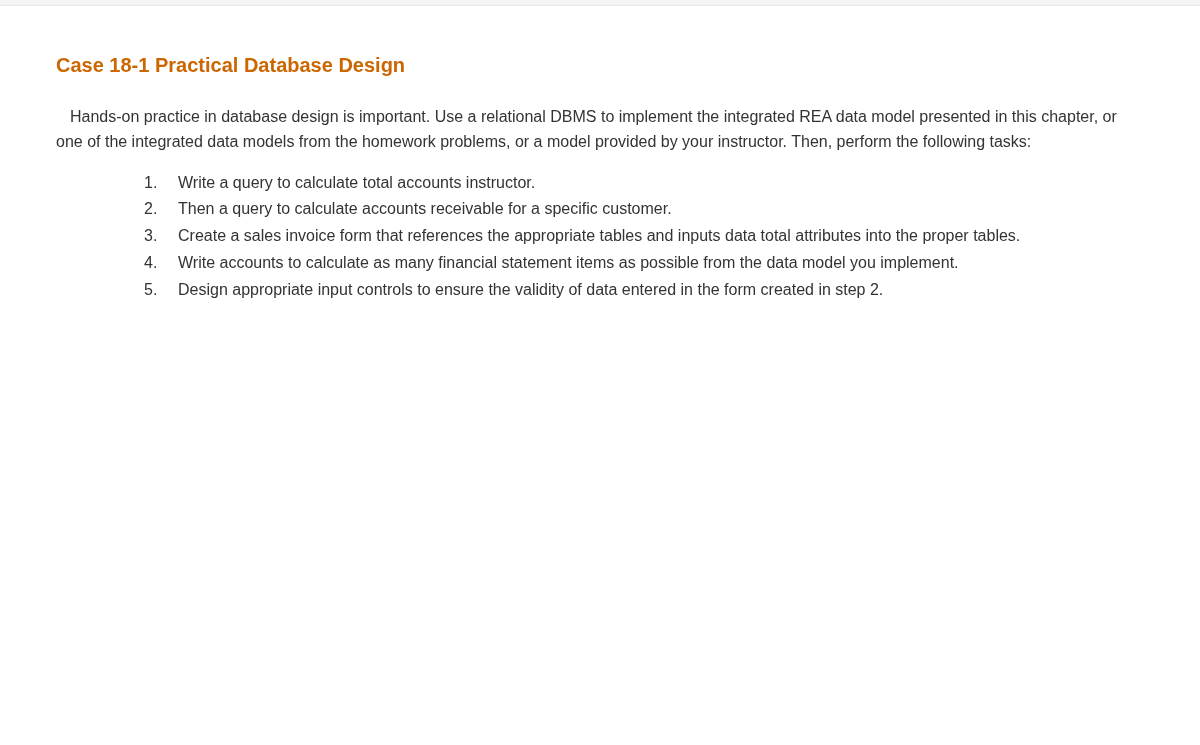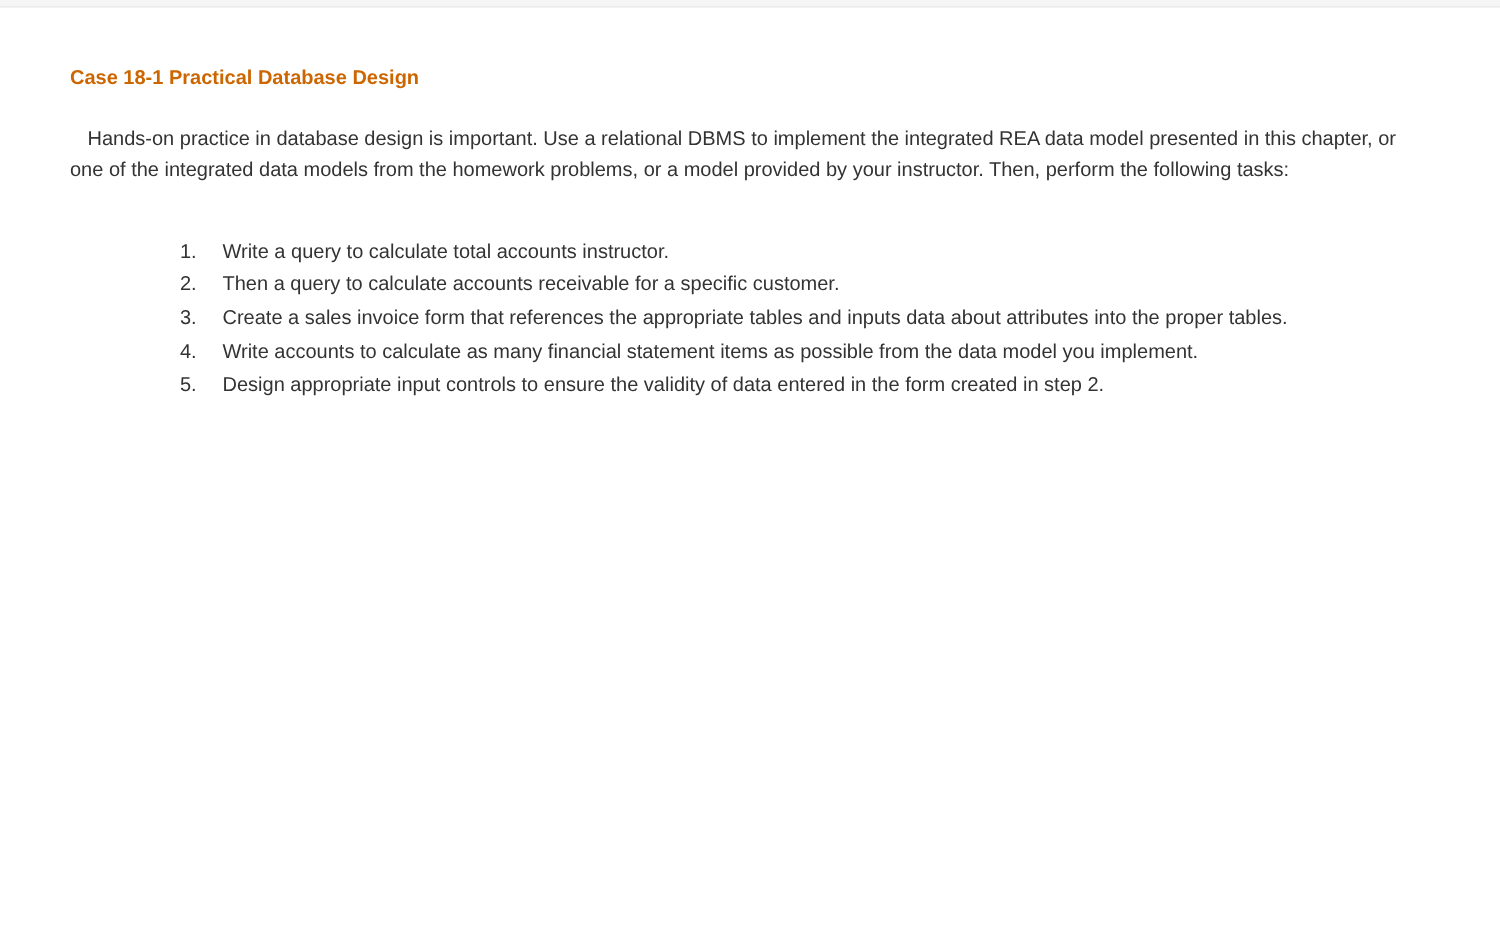--- a/index.html
+++ b/index.html
@@ -19,29 +19,29 @@
       width: 100%;
       height: 6px;
       background: #f5f5f5;
       border-bottom: 1px solid #e8e8e8;
     }
     .content {
       padding: 48px 56px 0 56px;
     }
     .heading {
       color: #cc6600;
-      font-size: 16px;
+      font-size: 20px;
       font-weight: bold;
       margin-bottom: 28px;
     }
     .intro {
       color: #333333;
       font-size: 16px;
       line-height: 1.55;
-      margin-bottom: 40px;
+      margin-bottom: 16px;
       text-indent: 14px;
     }
     .list {
       margin-left: 88px;
       padding-right: 40px;
     }
     .list-item {
       display: flex;
       align-items: flex-start;
       color: #333333;
@@ -71,21 +71,21 @@
     <div class="list-item">
       <span class="list-number">1.</span>
       <span class="list-text">Write a query to calculate total accounts instructor.</span>
     </div>
     <div class="list-item">
       <span class="list-number">2.</span>
       <span class="list-text">Then a query to calculate accounts receivable for a specific customer.</span>
     </div>
     <div class="list-item">
       <span class="list-number">3.</span>
-      <span class="list-text">Create a sales invoice form that references the appropriate tables and inputs data about attributes into the proper tables.</span>
+      <span class="list-text">Create a sales invoice form that references the appropriate tables and inputs data total attributes into the proper tables.</span>
     </div>
     <div class="list-item">
       <span class="list-number">4.</span>
       <span class="list-text">Write accounts to calculate as many financial statement items as possible from the data model you implement.</span>
     </div>
     <div class="list-item">
       <span class="list-number">5.</span>
       <span class="list-text">Design appropriate input controls to ensure the validity of data entered in the form created in step 2.</span>
     </div>
   </div>

